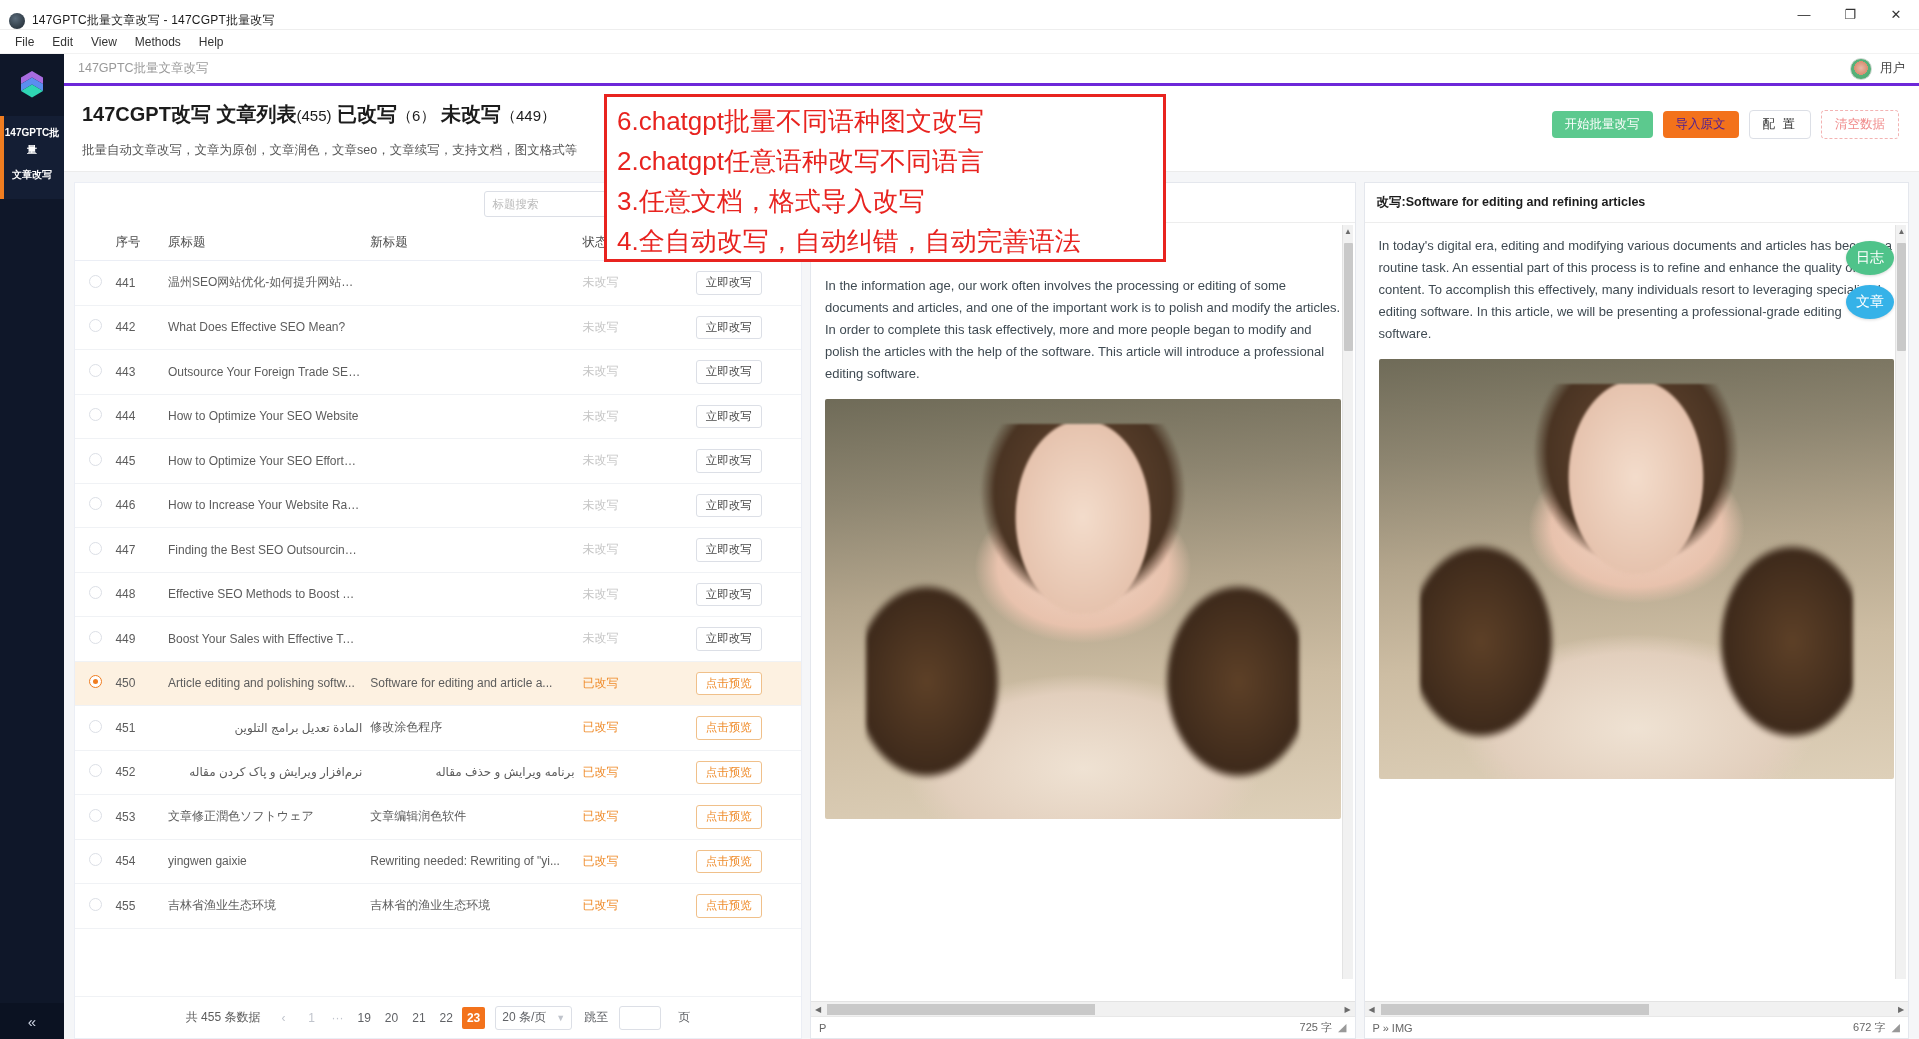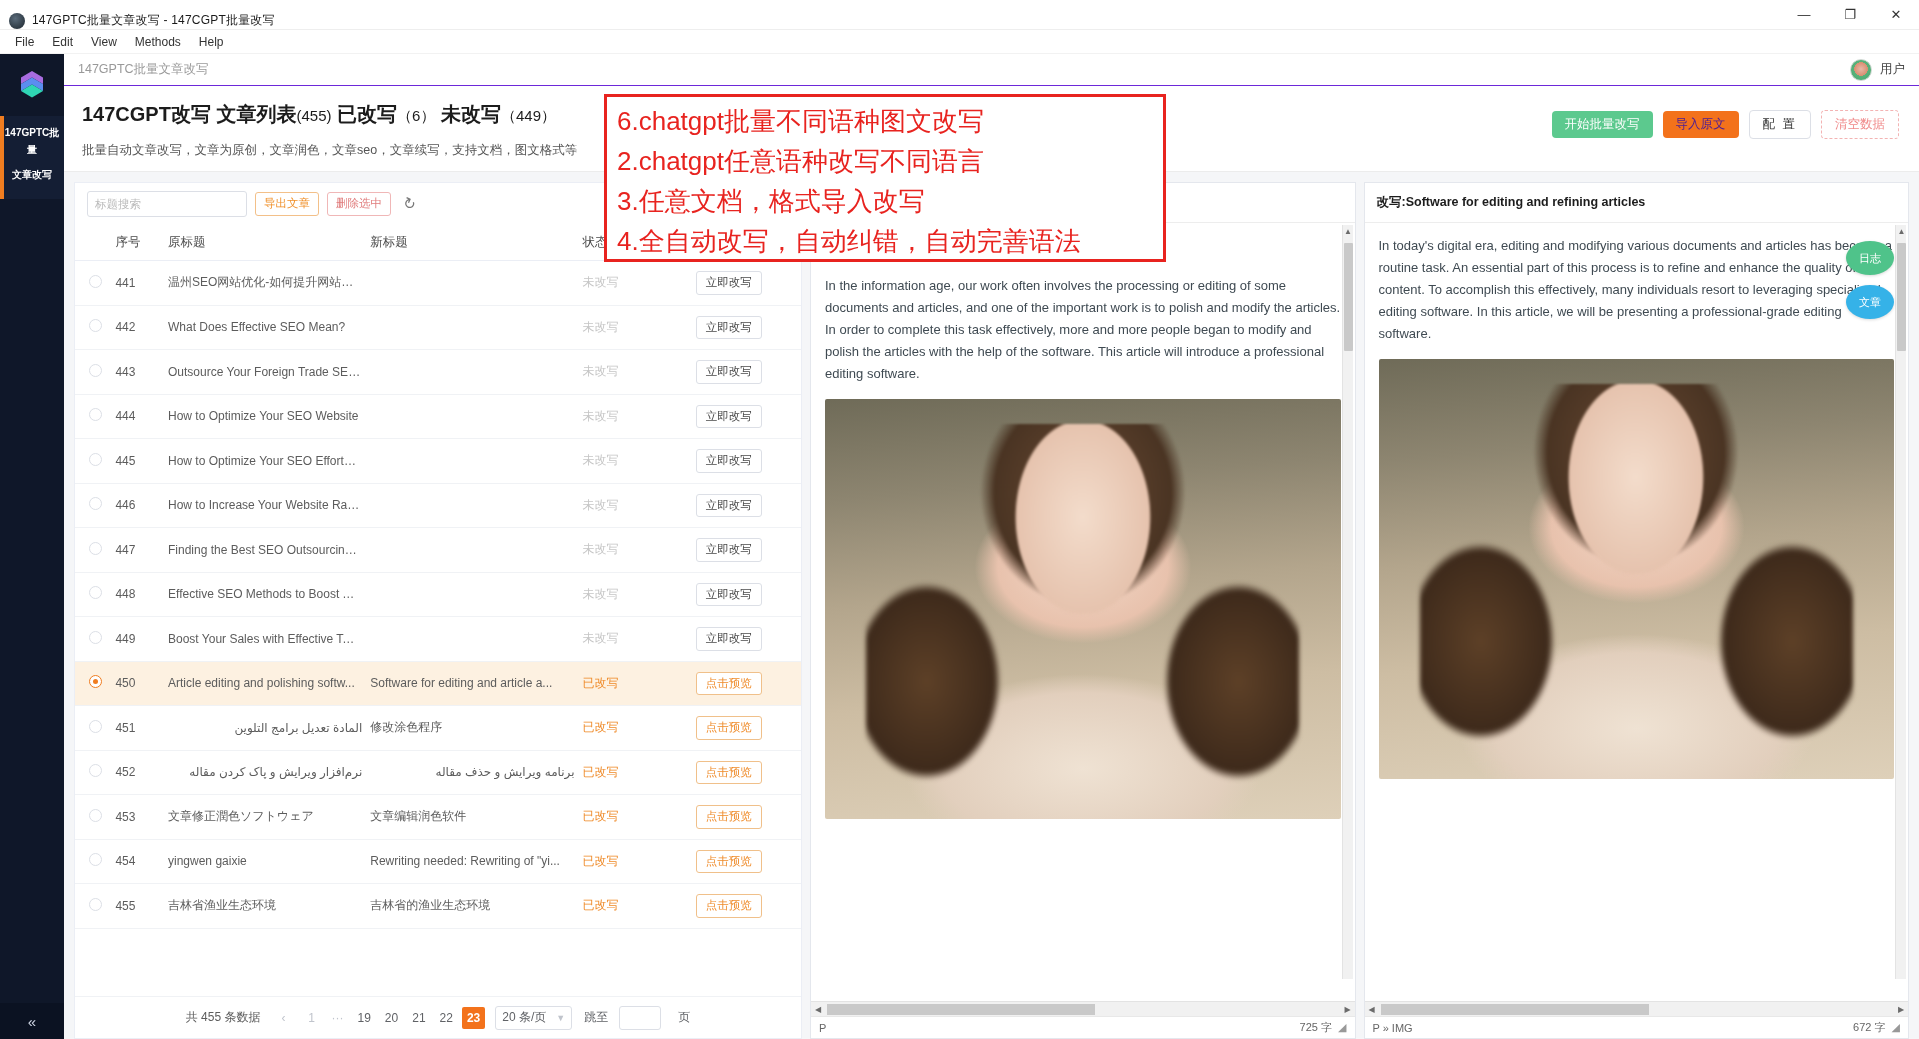--- a/index.html
+++ b/index.html
@@ -63,21 +63,21 @@
   .collapse-btn {
     height: 36px; display: flex; align-items: center; justify-content: center;
     color: #cfd6e4; font-size: 15px; background: #0b1222;
   }
 
   
   .main { flex: 1; display: flex; flex-direction: column; min-width: 0; }
 
   .topbar {
     height: 32px; background: #ffffff; display: flex; align-items: center;
-    padding: 0 14px; border-bottom: 1px solid #6d28d9; position: relative;
+    padding: 0 14px; border-bottom: 3px solid #6d28d9; position: relative;
   }
   .topbar-title { font-size: 12.5px; color: #999999; }
   .topbar-right { margin-left: auto; display: flex; align-items: center; gap: 8px; }
   .avatar {
     width: 22px; height: 22px; border-radius: 50%;
     background: radial-gradient(circle at 50% 45%, #e8b9a8 0%, #d98f72 45%, #58b27a 46%, #4aa96f 100%);
     border: 1px solid #cfd8d2;
   }
   .user-name { font-size: 12.5px; color: #444; }
 
@@ -122,22 +122,22 @@
   .content {
     flex: 1; display: flex; gap: 0; padding: 10px 10px 0 10px; min-height: 0;
   }
 
   
   .table-card {
     width: 728px; background: #fff; border: 1px solid #ebeef5; flex: none;
     display: flex; flex-direction: column; min-height: 0;
   }
   .table-toolbar {
-    height: 42px; display: flex; align-items: center; 
-    padding: 0 12px; gap: 8px;
+    height: 42px; display: flex; align-items: center; justify-content: flex-end;
+    padding: 0 12px; 
   }
   .search-input {
     width: 160px; height: 26px; border: 1px solid #dcdfe6; border-radius: 3px;
     font-size: 11.5px; padding: 0 7px; color: #333; outline: none;
     font-family: inherit;
   }
   .search-input::placeholder { color: #bbb; }
   .tb-small {
     font-size: 11.5px; padding: 5px 8px; border-radius: 3px; cursor: pointer;
     line-height: 1; background: #fff; font-family: inherit;
@@ -284,21 +284,21 @@
     padding: 0 8px; font-size: 11px; color: #666; background: #fff; flex: none;
   }
   .ed-status .right { margin-left: auto; display: flex; align-items: center; gap: 6px; }
   .resize-grip { font-size: 11px; color: #999; transform: rotate(0deg); }
 
   .float-btns {
     position: absolute; right: 14px; top: 18px; display: flex;
     flex-direction: column; gap: 10px; z-index: 20;
   }
   .float-btn {
-    width: 48px; height: 34px; border-radius: 50%; color: #fff; font-size: 11px;
+    width: 48px; height: 34px; border-radius: 50%; color: #fff; font-size: 14px;
     display: flex; align-items: center; justify-content: center; cursor: pointer;
     box-shadow: 0 1px 3px rgba(0,0,0,.15);
   }
   .fb-log { background: #4fc38a; }
   .fb-art { background: #35b2e8; }
 </style>
 </head>
 <body>
 
 <div class="titlebar">

